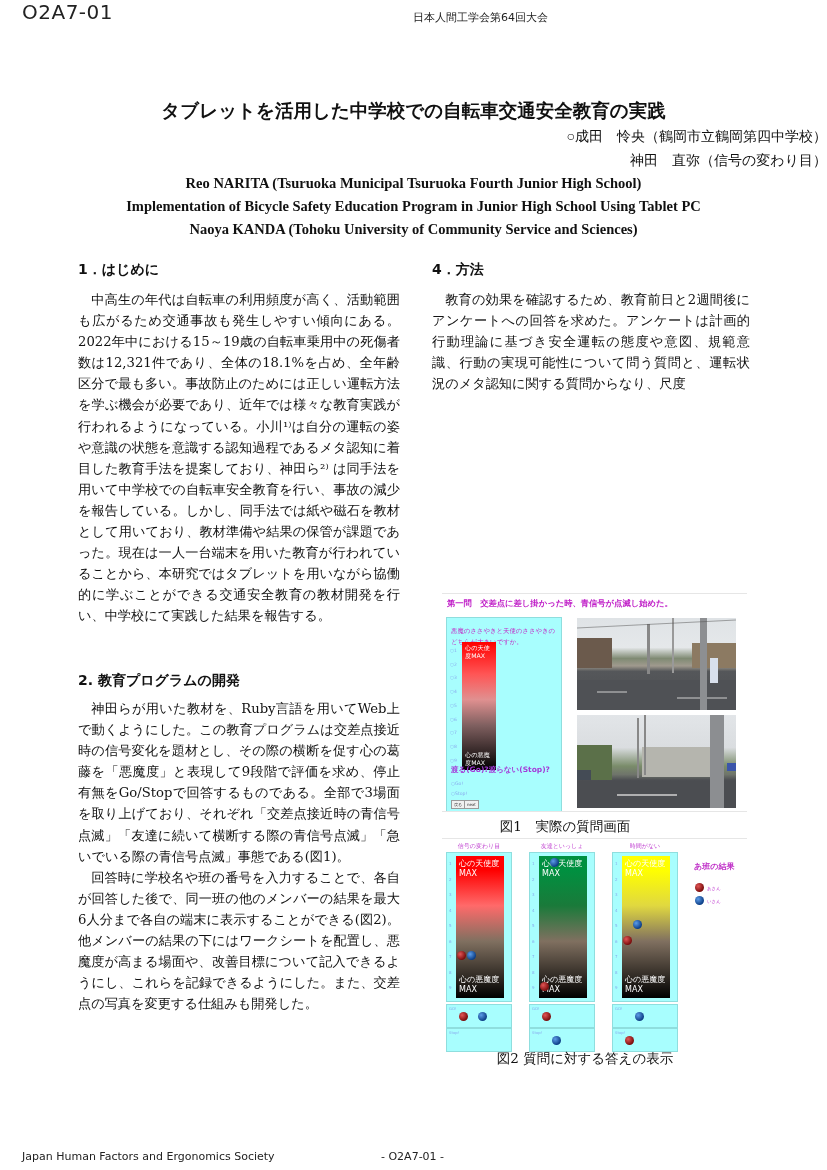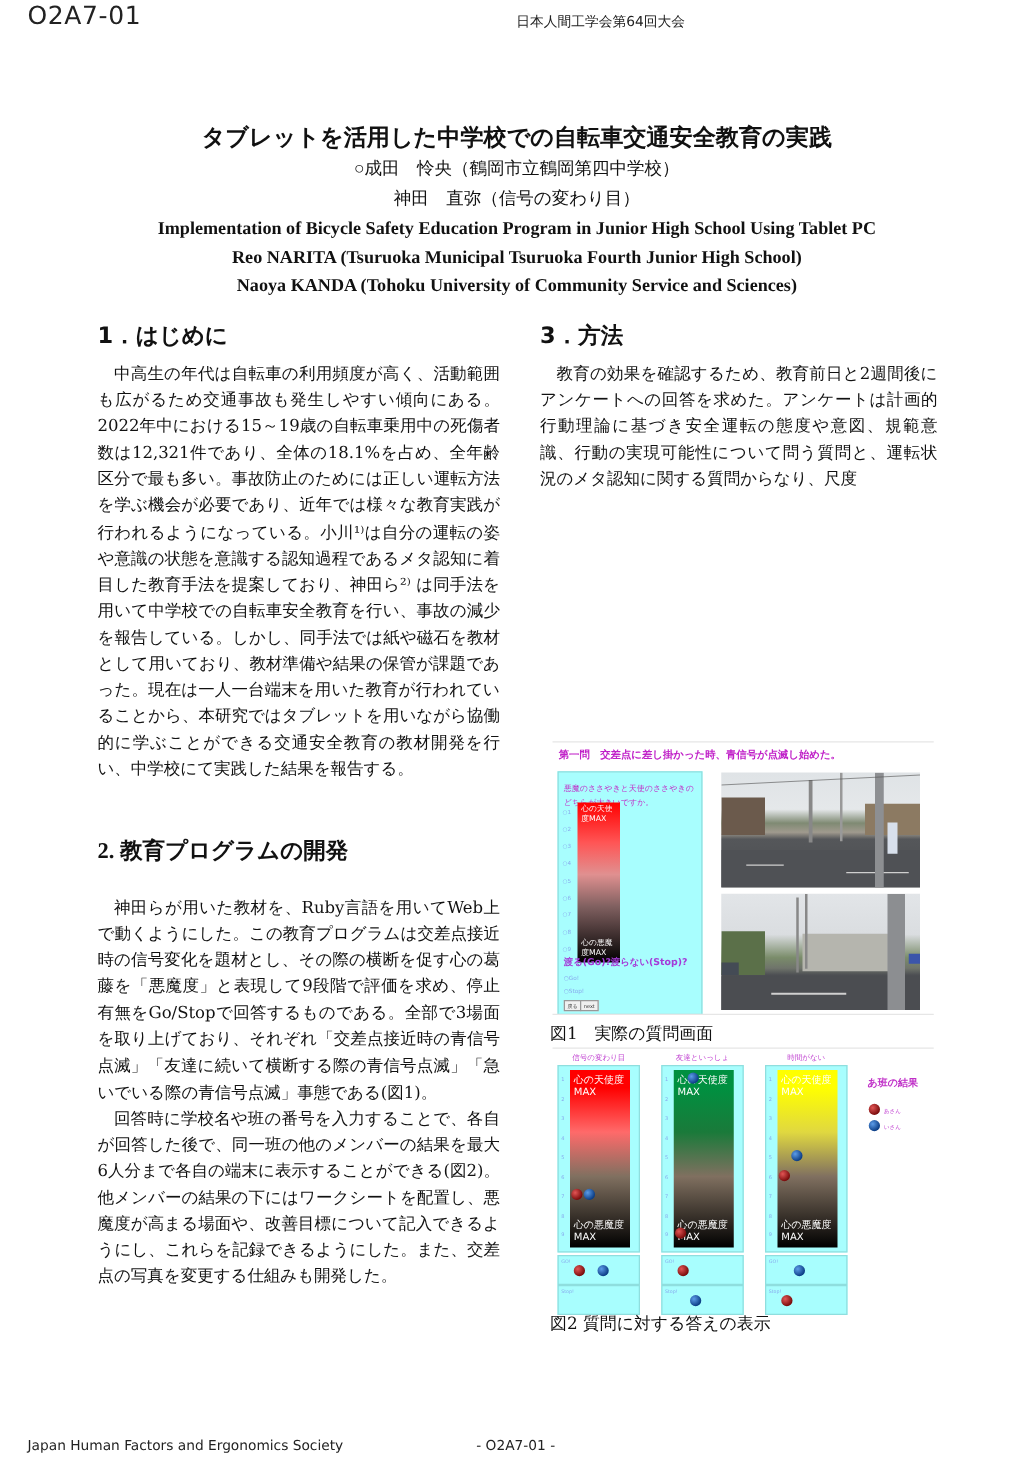--- a/index.html
+++ b/index.html
@@ -2,28 +2,28 @@
 <html><head>
 <meta charset="utf-8">
 <style>
   html, body { margin:0; padding:0; background:#fff; }
   body { width:827px; height:1170px; position:relative; overflow:hidden; color:#111; font-family:"DejaVu Serif", serif; }
   .abs { position:absolute; }
   .hdr-code { left:22px; top:0px; font-family:"DejaVu Sans", sans-serif; font-size:20px; color:#222; letter-spacing:0.5px; }
   .hdr-conf { left:413px; top:10px; font-family:"DejaVu Sans", sans-serif; font-size:11px; color:#222; }
   .title-block { left:0; width:827px; top:98px; text-align:center; }
   .title-ja { font-family:"DejaVu Sans", sans-serif; font-weight:bold; font-size:18.5px; line-height:26px; }
-  .auth-ja { font-family:Liberation Mono, monospace; font-size:14px; line-height:24px; }
+  .auth-ja { font-family:Liberation Sans, sans-serif; font-size:14px; line-height:24px;text-align:right; }
   .title-en { font-family:"Liberation Serif", serif; font-weight:bold; font-size:14.5px; line-height:23px; }
   .col { position:absolute; font-size:13.2px; line-height:21.1px; text-align:justify; }
   .col-left { left:78px; width:322px; }
   .col-right { left:432px; width:318px; }
-  .sec-h { font-family:"DejaVu Sans", sans-serif; font-weight:bold; font-size:18px; margin:0; line-height:20px; }
+  .sec-h { font-family:"DejaVu Sans", sans-serif; font-weight:bold; font-size:14px; margin:0; line-height:20px; }
   .para { margin:0; text-indent:1em; font-family:"DejaVu Serif", serif; }
-  .fig-caption { position:absolute; font-size:13.5px; font-family:"DejaVu Serif", serif; }
+  .fig-caption { position:absolute; font-size:13.5px; font-family:"DejaVu Serif", serif; text-align:center; }
   .rule { position:absolute; height:1px; background:#e6e6e6; }
   
   .f1-title { left:447px; top:598px; color:#c020c8; font-family:"DejaVu Sans", sans-serif; font-size:8.3px; font-weight:bold; }
   .f1-panel { left:446px; top:617px; width:114px; height:193px; background:#a8fefe; border:1px solid #8fdede; }
   .f1-q { position:absolute; left:4px; top:8px; width:108px; font-size:6.4px; line-height:11px; color:#c030c8; font-family:"DejaVu Sans", sans-serif; }
   .f1-bar { position:absolute; left:15px; top:24px; width:34px; height:128px; background:linear-gradient(#ff0000 0%, #ff5555 25%, #e09090 45%, #806060 65%, #000 100%); }
   .bar-lbl { position:absolute; left:3px; font-size:6.2px; line-height:8px; color:#fff; font-family:"DejaVu Sans", sans-serif; }
   .f1-ticks { position:absolute; left:3px; top:26px; width:10px; font-size:4.5px; line-height:13.7px; color:#88aaee; font-family:"DejaVu Sans", sans-serif; }
   .f1-go { position:absolute; left:4px; top:147px; font-size:7.5px; font-weight:bold; color:#a43ad8; font-family:"DejaVu Sans", sans-serif; }
   .f1-opt { position:absolute; left:4px; font-size:4.6px; color:#88aaee; font-family:"DejaVu Sans", sans-serif; }
@@ -51,38 +51,38 @@
 </head>
 <body>
 
 <div class="abs hdr-code">O2A7-01</div>
 <div class="abs hdr-conf">日本人間工学会第64回大会</div>
 
 <div class="abs title-block">
   <div class="title-ja">タブレットを活用した中学校での自転車交通安全教育の実践</div>
   <div class="auth-ja">○成田　怜央（鶴岡市立鶴岡第四中学校）</div>
   <div class="auth-ja">神田　直弥（信号の変わり目）</div>
+  <div class="title-en">Reo NARITA (Tsuruoka Municipal Tsuruoka Fourth Junior High School)</div>
   <div class="title-en">Implementation of Bicycle Safety Education Program in Junior High School Using Tablet PC</div>
-  <div class="title-en">Reo NARITA (Tsuruoka Municipal Tsuruoka Fourth Junior High School)</div>
   <div class="title-en">Naoya KANDA (Tohoku University of Community Service and Sciences)</div>
 </div>
 
 <div class="col col-left" style="top:259px;">
   <h2 class="sec-h" style="margin-bottom:10px;">1．はじめに</h2>
   <p class="para">中高生の年代は自転車の利用頻度が高く、活動範囲も広がるため交通事故も発生しやすい傾向にある。2022年中における15～19歳の自転車乗用中の死傷者数は12,321件であり、全体の18.1%を占め、全年齢区分で最も多い。事故防止のためには正しい運転方法を学ぶ機会が必要であり、近年では様々な教育実践が行われるようになっている。小川¹⁾は自分の運転の姿や意識の状態を意識する認知過程であるメタ認知に着目した教育手法を提案しており、神田ら²⁾ は同手法を用いて中学校での自転車安全教育を行い、事故の減少を報告している。しかし、同手法では紙や磁石を教材として用いており、教材準備や結果の保管が課題であった。現在は一人一台端末を用いた教育が行われていることから、本研究ではタブレットを用いながら協働的に学ぶことができる交通安全教育の教材開発を行い、中学校にて実践した結果を報告する。</p>
 </div>
 
 <div class="col col-left" style="top:670px;">
-  <h2 class="sec-h" style="margin-bottom:26px;font-family:Liberation Serif, serif;">2. 教育プログラムの開発</h2>
+  <h2 class="sec-h" style="margin-bottom:8px;">2. 教育プログラムの開発</h2>
   <p class="para">神田らが用いた教材を、Ruby言語を用いてWeb上で動くようにした。この教育プログラムは交差点接近時の信号変化を題材とし、その際の横断を促す心の葛藤を「悪魔度」と表現して9段階で評価を求め、停止有無をGo/Stopで回答するものである。全部で3場面を取り上げており、それぞれ「交差点接近時の青信号点滅」「友達に続いて横断する際の青信号点滅」「急いでいる際の青信号点滅」事態である(図1)。</p>
   <p class="para">回答時に学校名や班の番号を入力することで、各自が回答した後で、同一班の他のメンバーの結果を最大6人分まで各自の端末に表示することができる(図2)。他メンバーの結果の下にはワークシートを配置し、悪魔度が高まる場面や、改善目標について記入できるようにし、これらを記録できるようにした。また、交差点の写真を変更する仕組みも開発した。</p>
 </div>
 
 <div class="col col-right" style="top:259px;">
-  <h2 class="sec-h" style="margin-bottom:10px;">3．方法</h2>
+  <h2 class="sec-h" style="margin-bottom:10px;">4．方法</h2>
   <p class="para">教育の効果を確認するため、教育前日と2週間後にアンケートへの回答を求めた。アンケートは計画的行動理論に基づき安全運転の態度や意図、規範意識、行動の実現可能性について問う質問と、運転状況のメタ認知に関する質問からなり、尺度</p>
 </div>
 
 <div class="rule" style="left:442px; top:593px; width:305px;"></div>
 <div class="abs f1-title">第一問　交差点に差し掛かった時、青信号が点滅し始めた。</div>
 <div class="abs f1-panel">
   <div class="f1-q">悪魔のささやきと天使のささやきのどちらが大きいですか。</div>
   <div class="f1-ticks">
     <div>○<span>1</span></div>
     <div>○<span>2</span></div>

